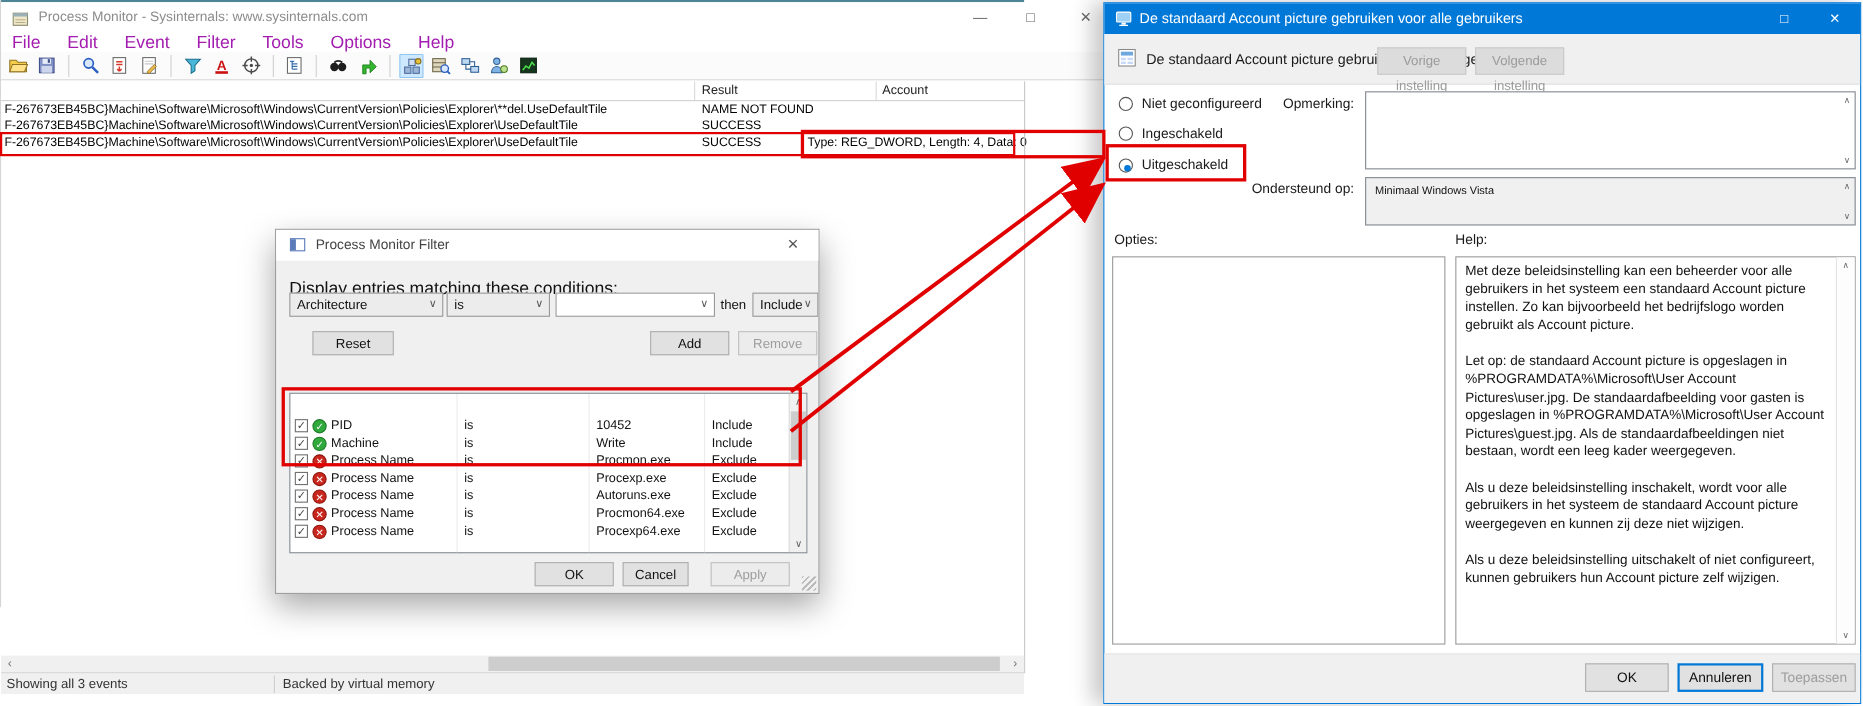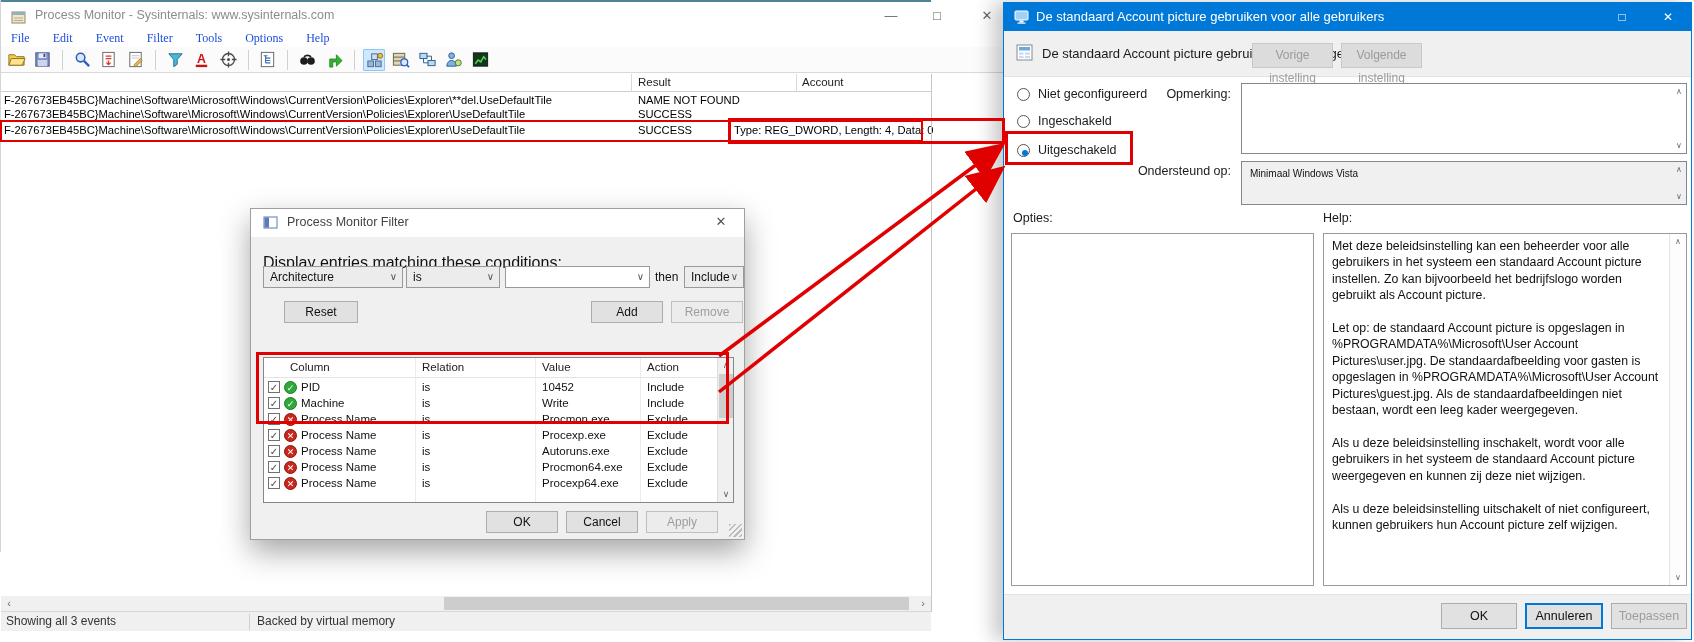--- a/index.html
+++ b/index.html
@@ -7,21 +7,21 @@
   body { font-family:"Liberation Sans","DejaVu Sans",sans-serif; color:#111; }
   #screen { position:relative; width:1694px; height:642px; background:#fff; overflow:hidden; }
   .abs { position:absolute; }
 
   
   #procmon { position:absolute; left:0; top:0; width:1005px; height:552px; background:#fff; border-left:1px solid #d5d5d5; }
   .pm-topstrip { position:absolute; left:0; top:0; width:930px; height:2px; background:#4d8496; }
   .pm-titlebar { position:absolute; left:0; top:2px; width:100%; height:28px; background:#fff; }
   .pm-title { position:absolute; left:34px; top:6px; font-size:12.5px; color:#8c8c8c; }
   .winbtn { position:absolute; top:2px; width:34px; height:24px; text-align:center; line-height:24px; font-size:13px; color:#666; }
-  .pm-menubar { position:absolute; left:0; top:30px; width:100%; height:17px; background:#fff; font-size:12px; color:#1d4ed8;font-family:Liberation Serif, serif; }
+  .pm-menubar { position:absolute; left:0; top:30px; width:100%; height:17px; background:#fff; font-size:16px; color:#a21caf; }
   .pm-menubar span { display:inline-block; padding:1px 10px 0 10px; height:17px; }
   .pm-toolbar { position:absolute; left:0; top:47px; width:100%; height:26px; background:#fbfbfb; border-bottom:1px solid #d9d9d9; padding:2px 0 0 4px; white-space:nowrap; }
   .tb { display:inline-block; width:22px; height:22px; vertical-align:top; text-align:center; padding-top:1px; }
   .tb svg { width:19px; height:19px; }
   .tb.active { background:#cde8ff; border:1px solid #8fc6f2; border-radius:1px; }
   .tbsep { display:inline-block; width:1px; height:20px; background:#d0d0d0; margin:1px 4px; vertical-align:top; }
 
   .evt-header { position:absolute; left:0; top:74px; width:930px; height:18px; background:#fff; border-bottom:1px solid #cfcfcf; font-size:11.5px; color:#222; }
   .evt-header .hdiv { position:absolute; top:0; width:1px; height:18px; background:#d9d9d9; }
   .evt-row { position:absolute; left:0; width:1003px; height:14px; font-size:11.2px; white-space:nowrap; color:#000; }
@@ -276,26 +276,20 @@
     <div class="combo" style="left:433px;top:57px;width:60px">
       <span>Include</span>
       <span class="ca">∨</span>
     </div>
 
     <div class="btn" style="left:33px;top:92px;width:74px">Reset</div>
     <div class="btn" style="left:340px;top:92px;width:72px">Add</div>
     <div class="btn disabled" style="left:420px;top:92px;width:72px">Remove</div>
 
     <div class="flist">
-      <div class="fl-header">
-        <span class="fl-col" style="left:26px">Column</span>
-        <span class="fl-col" style="left:158px">Relation</span>
-        <span class="fl-col" style="left:278px">Value</span>
-        <span class="fl-col" style="left:383px">Action</span>
-      </div>
       <span class="fl-div" style="left:151px"></span>
       <span class="fl-div" style="left:271px"></span>
       <span class="fl-div" style="left:376px"></span>
 
       <div class="frow" style="top:21px">
         <span class="cb" data-checked="true"></span>
         <span class="mark" data-kind="include"></span>
         <span class="fc" style="left:37px">PID</span>
         <span class="fc" style="left:158px">is</span>
         <span class="fc" style="left:278px">10452</span>
@@ -351,21 +345,21 @@
       </div>
 
       <div class="vscroll">
         <span class="vs-arrow" style="top:0">∧</span>
         <span class="vs-thumb"></span>
         <span class="vs-arrow" style="bottom:0">∨</span>
       </div>
     </div>
 
     <div class="btn" style="left:235px;top:302px;width:72px">OK</div>
-    <div class="btn" style="left:315px;top:302px;width:72px">Cancel</div>
+    <div class="btn" style="left:315px;top:302px;width:60px">Cancel</div>
     <div class="btn disabled" style="left:395px;top:302px;width:72px">Apply</div>
     <div class="f-grip"></div>
   </div>
 
   <div id="pdlg">
     <div class="p-titlebar">
       <span class="abs" style="left:10px;top:7px">
         <svg width="16" height="14">
             <rect x="1" y="1" width="13" height="9" rx="1" fill="#9fd0f5" stroke="#fff"></rect>
             <rect x="5.5" y="10.5" width="4" height="2" fill="#fff"></rect>

